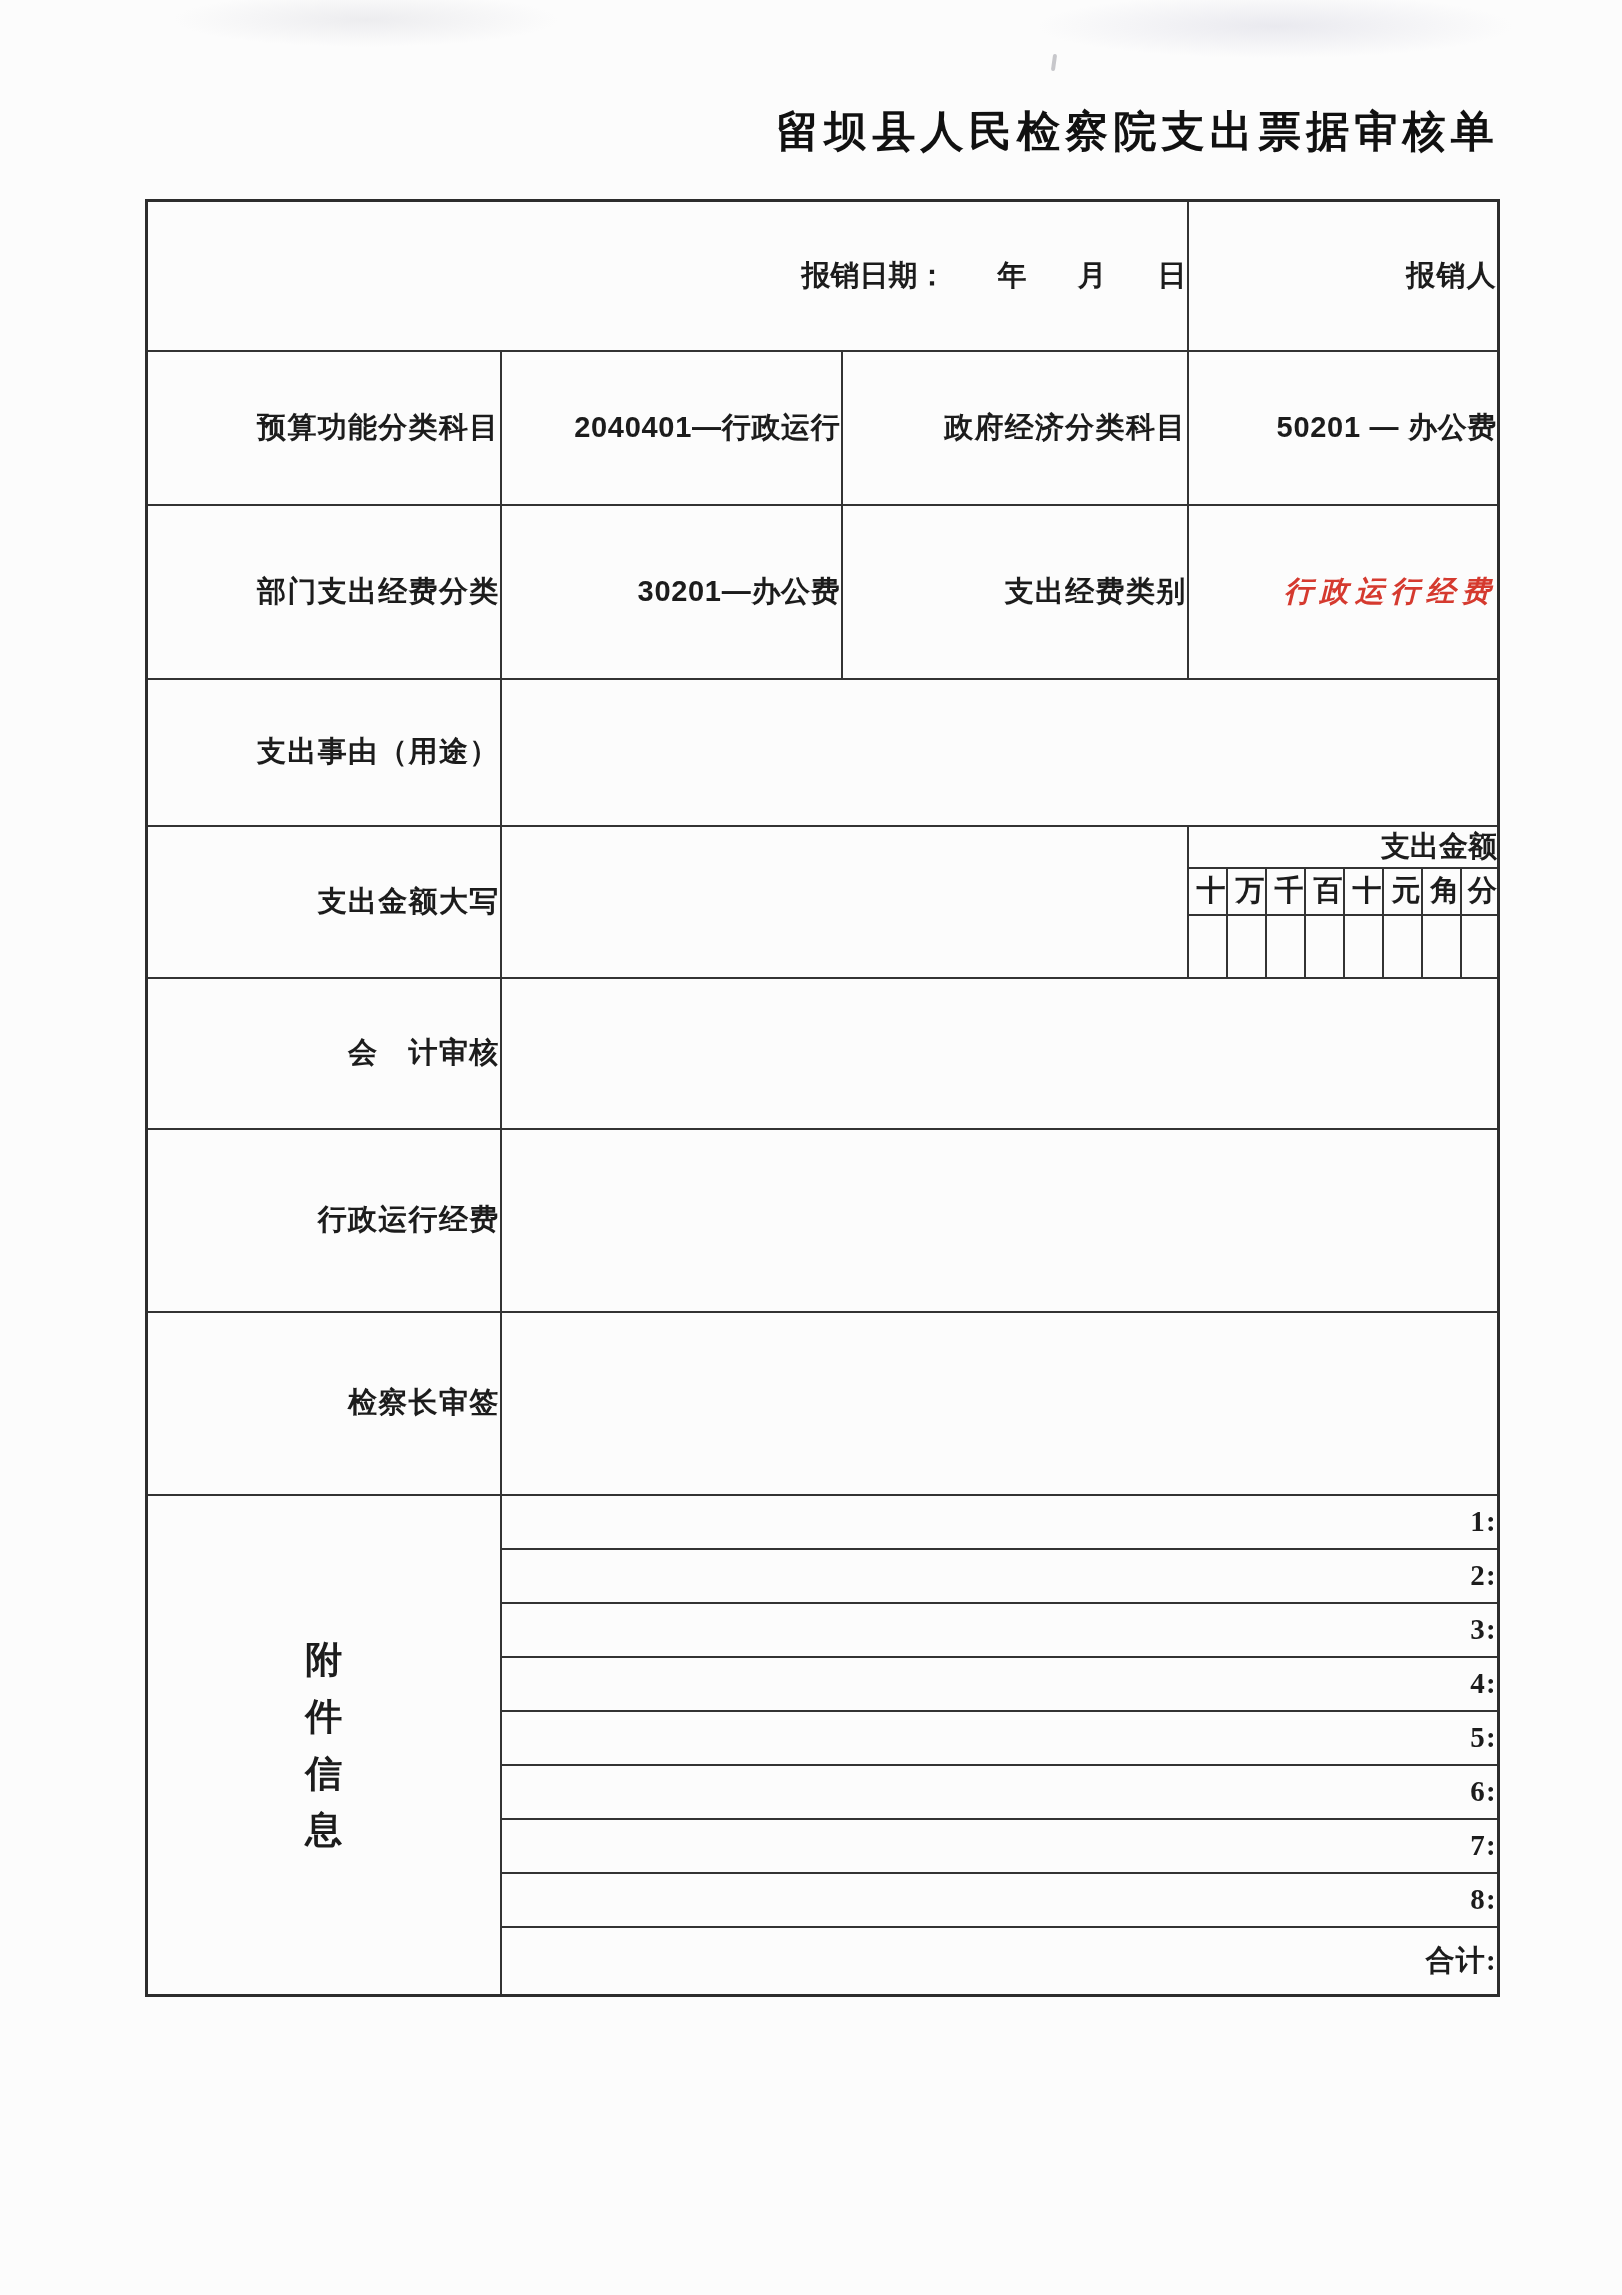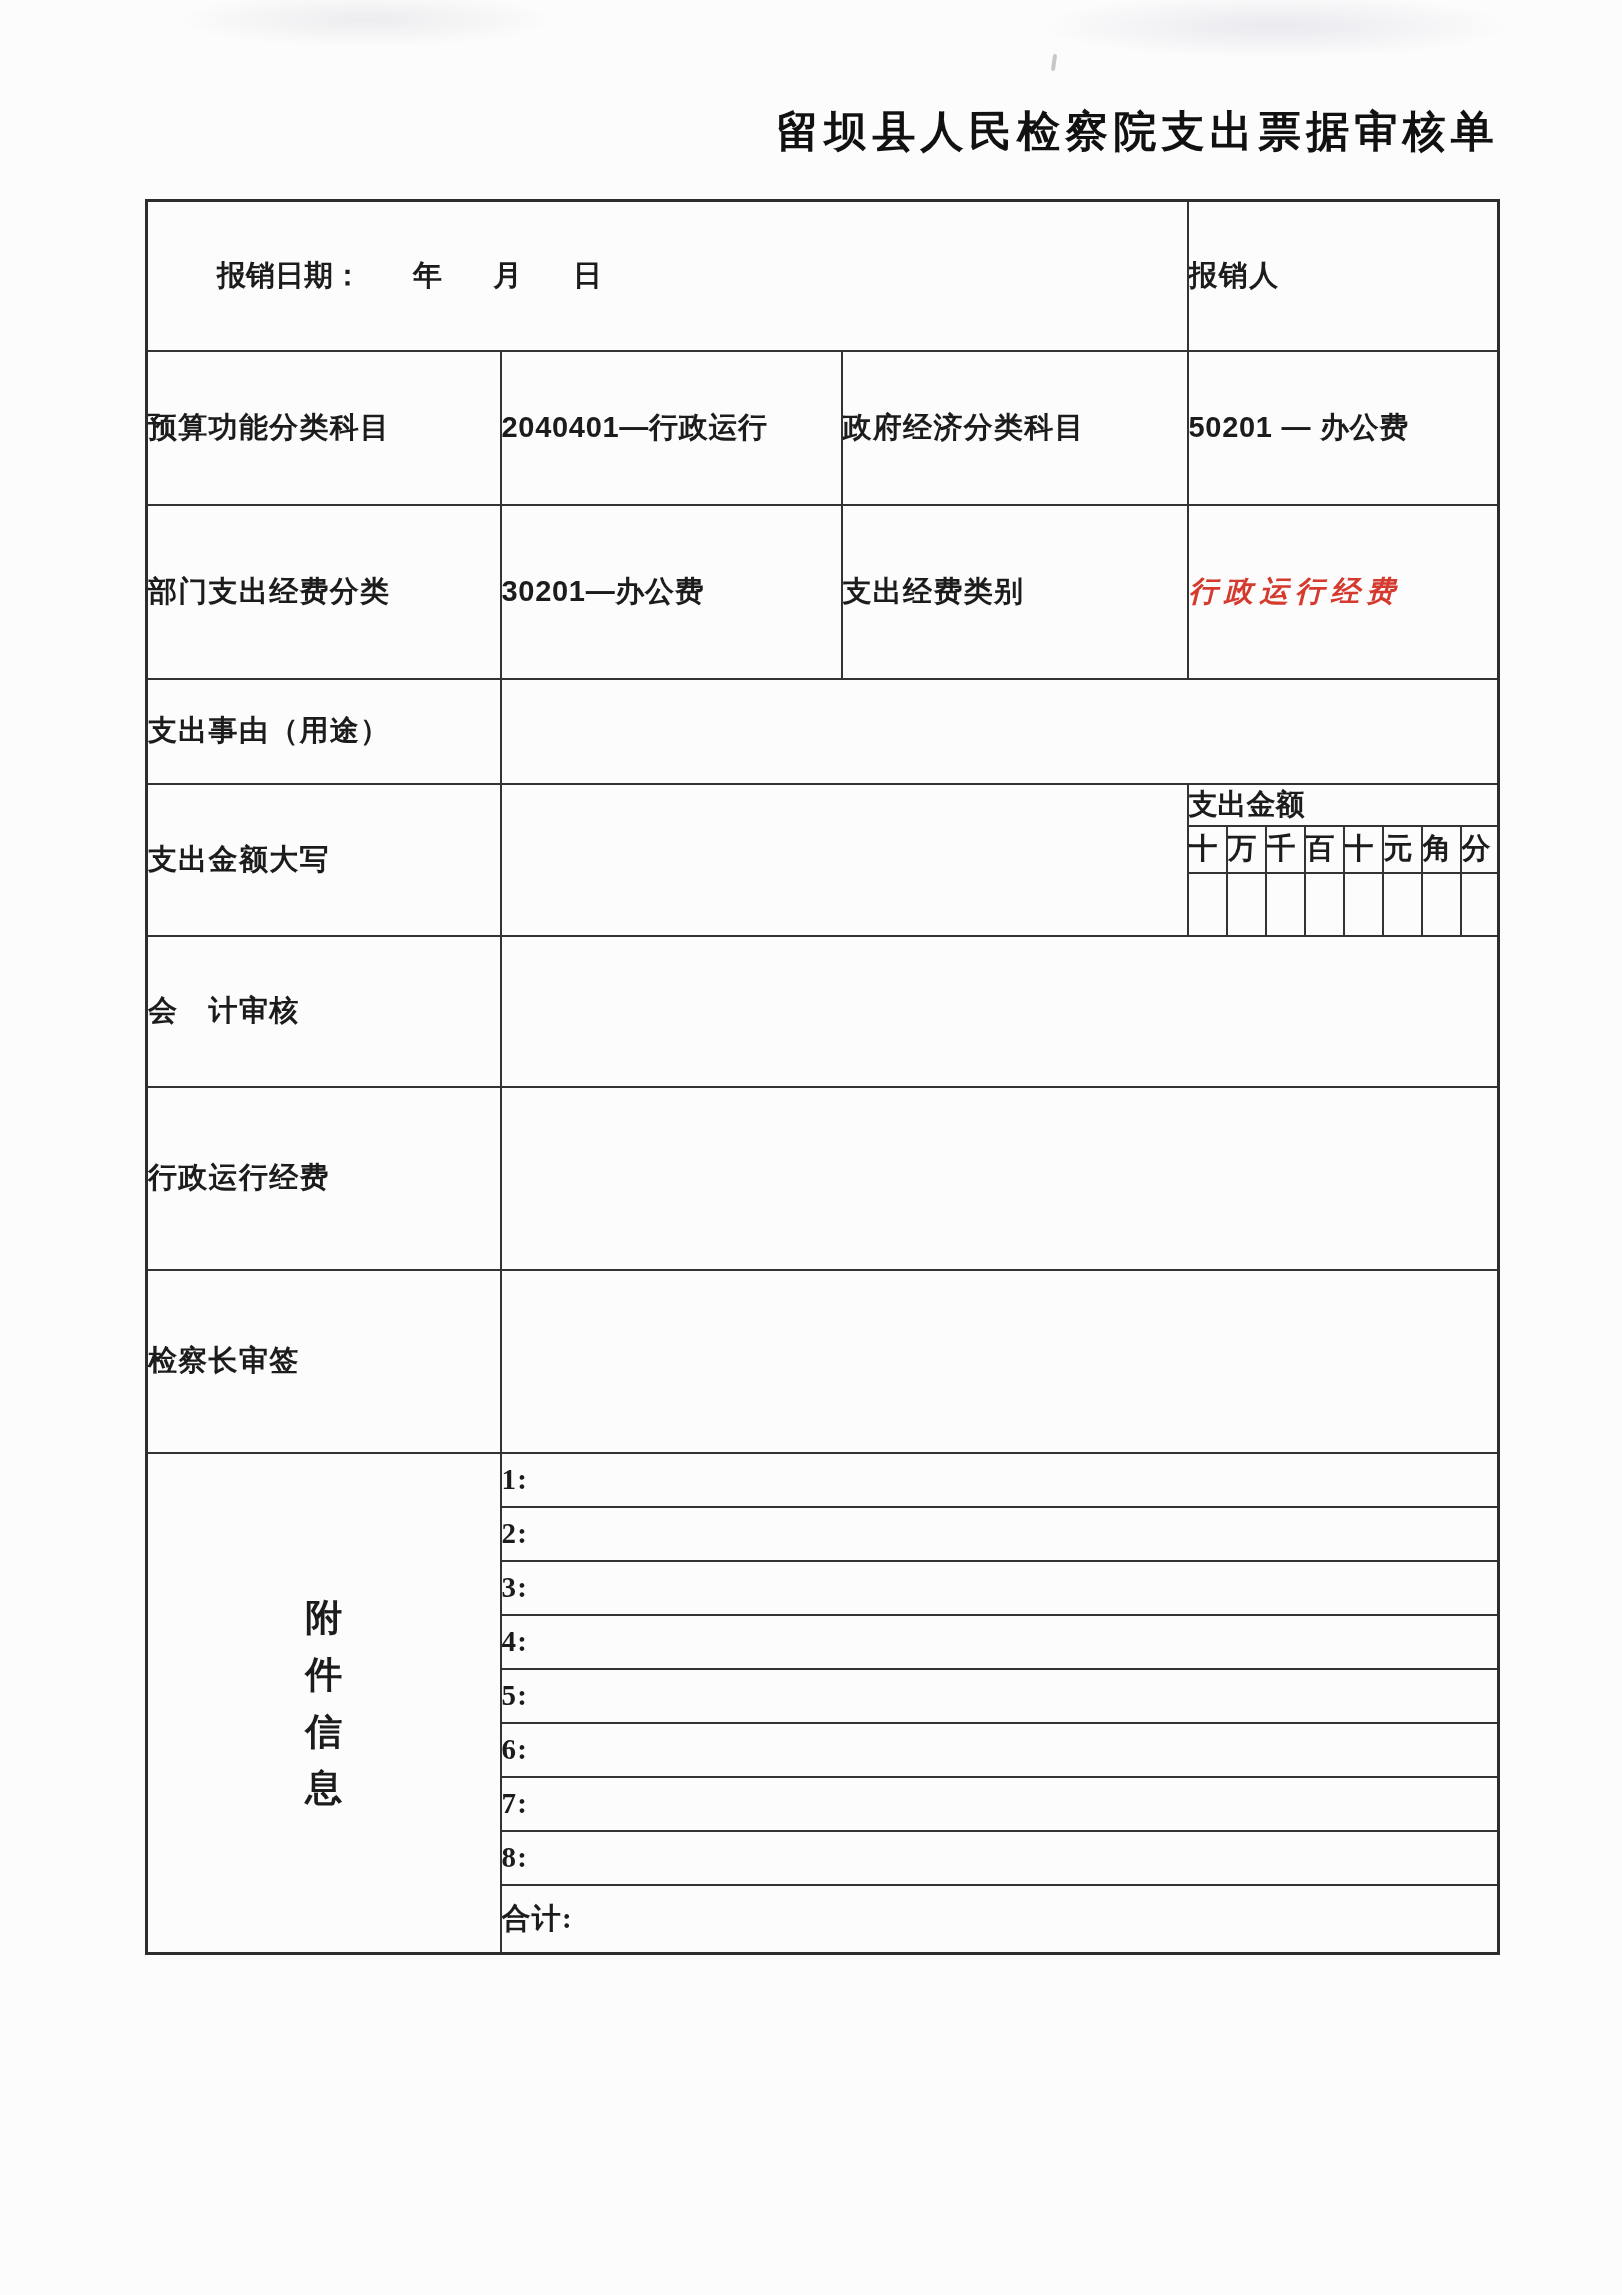--- a/index.html
+++ b/index.html
@@ -25,21 +25,21 @@
   }
   table.audit{
     position:absolute;left:145px;top:199px;width:1354px;
     border-collapse:collapse;table-layout:fixed;
     border:3.3px solid #2d2d2d;
   }
   table.audit td{
     border:2px solid #333;
     vertical-align:middle;
     font-size:29px;font-weight:bold;
-    text-align:left;
+    text-align:right;
     padding:0;
     overflow:hidden;
   }
   td.label{letter-spacing:1.3px;}
   td.left{text-align:left;}
   .pad-l{padding-left:65px;font-family:Liberation Serif, serif;}
   .value{font-size:26px;letter-spacing:0.7px;}
   .date-cell span.unit{margin-left:51px;}
   td.stamp{
     color:#d53a2f;
@@ -54,21 +54,21 @@
   }
   td.attach-item{
     font-family:"Liberation Serif", serif;
     font-size:35px;font-weight:600;
     text-align:left;padding-left:9.2px;letter-spacing:1.3px;
   }
   td.attach-label-cell{vertical-align:middle;}
   .vstack{display:flex;flex-direction:column;align-items:center;justify-content:center;gap:19.6px;}
   .vstack div{font-size:37px;font-weight:bold;line-height:1;}
   
-  tr.r1{height:150px;} tr.r2{height:154px;padding-left:46px;} tr.r3{height:174px;} tr.r4{height:105px;}
+  tr.r1{height:150px;} tr.r2{height:154px;padding-left:46px;} tr.r3{height:174px;} tr.r4{height:147px;}
   tr.r5a{height:41px;} tr.r5b{height:47px;} tr.r5c{height:63px;}
   tr.r6{height:151px;padding-left:13px;} tr.r7{height:183px;} tr.r8{height:183px;}
   tr.ra{height:54px;} tr.rt{height:69px;padding-left:29px;}
 </style>
 </head>
 <body>
 
 <div class="page">
 
   <div class="speck"></div>

